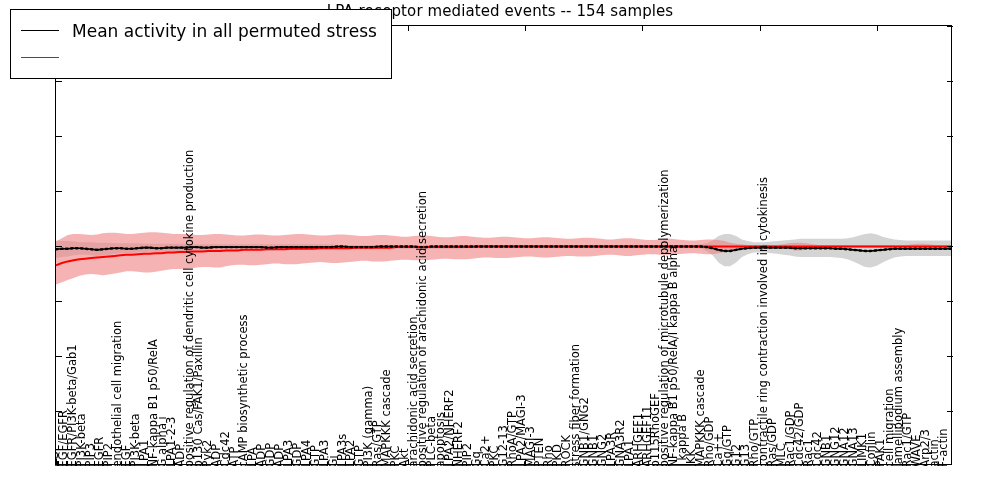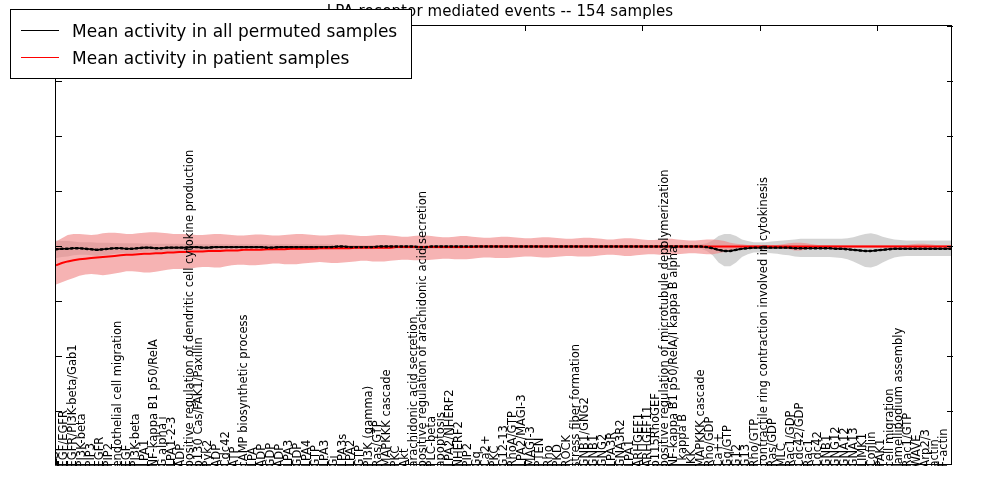--- a/index.html
+++ b/index.html
@@ -221,24 +221,23 @@
       <div class="ylabtext" style="left: 53px; top: 245px; position: absolute;">0</div>
       <div class="ylabtext" style="left: 53px; top: 190px; position: absolute;">1</div>
       <div class="ylabtext" style="left: 53px; top: 135px; position: absolute;">2</div>
       <div class="ylabtext" style="left: 53px; top: 80px; position: absolute;">3</div>
       <div class="ylabtext" style="left: 53px; top: 25px; position: absolute;">4</div>
     </div>
 
   <div id="legend">
     <div class="legrow">
       <span class="legline" style="border-top:1.8px solid #000;"></span>
-      <span class="legtxt">Mean activity in all permuted samples</span>
+      <span class="legtxt">Mean activity in all permuted stress</span>
     </div>
     <div class="legrow">
       <span class="legline" style="border-top:1.8px solid #ff0000;"></span>
-      <span class="legtxt">Mean activity in patient samples</span>
     </div>
   </div>
 
   <div id="leftmask"></div>
   <div id="rightmask"></div>
   <div id="botmask"></div>
 </div>
 
 </body></html>

